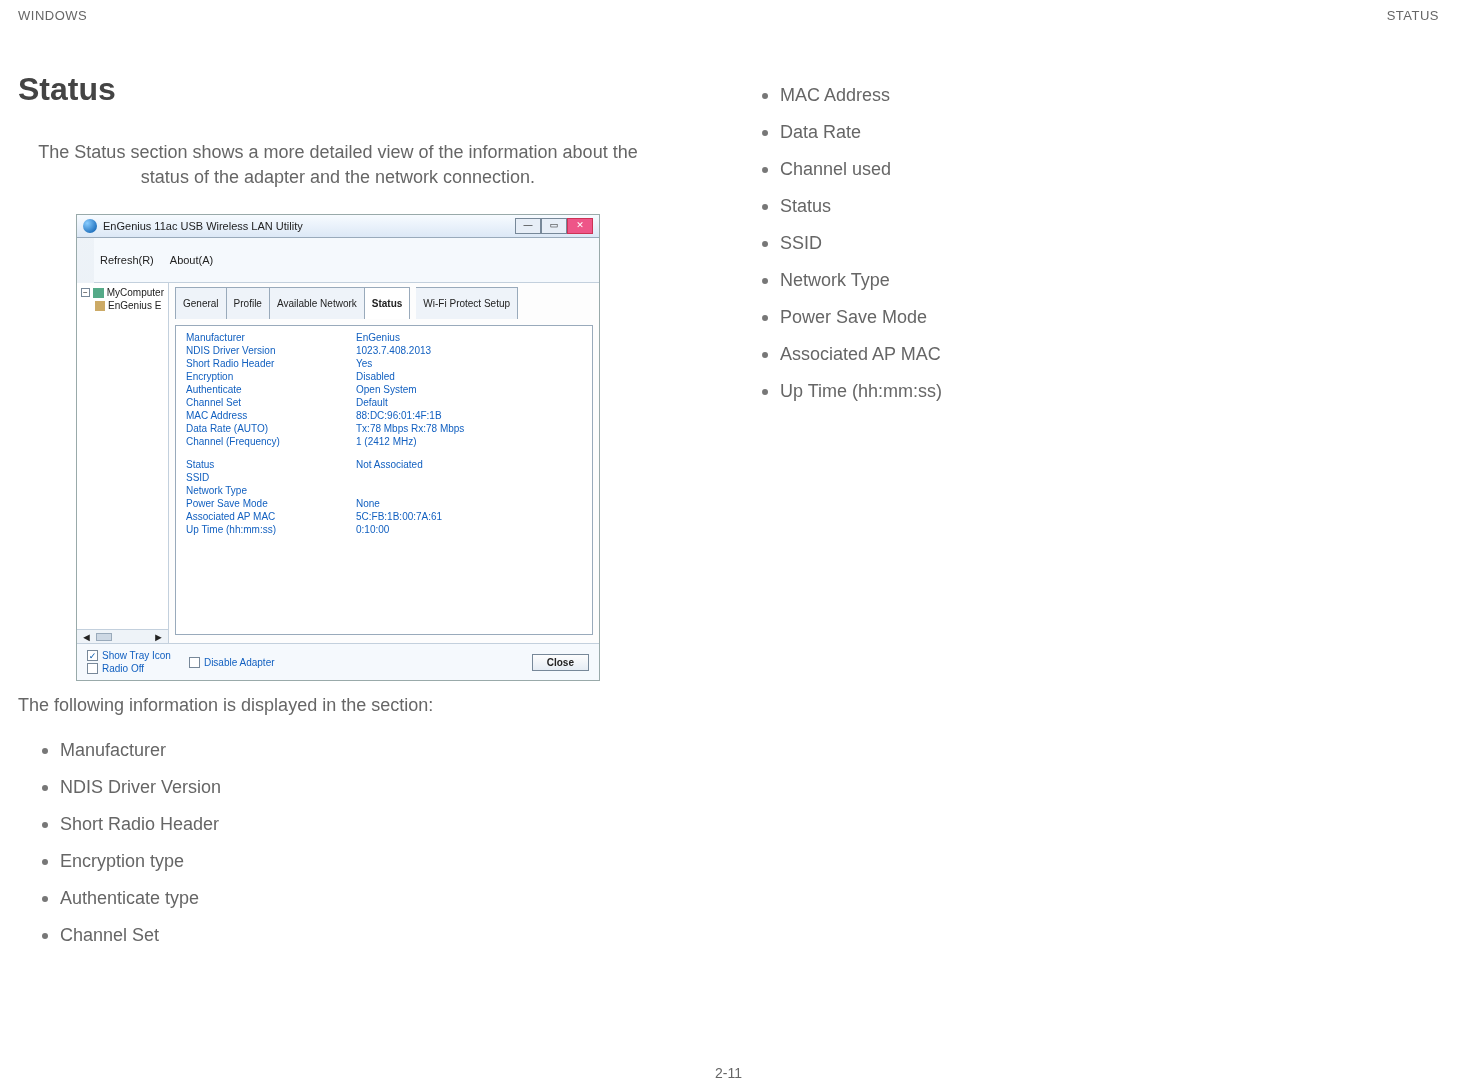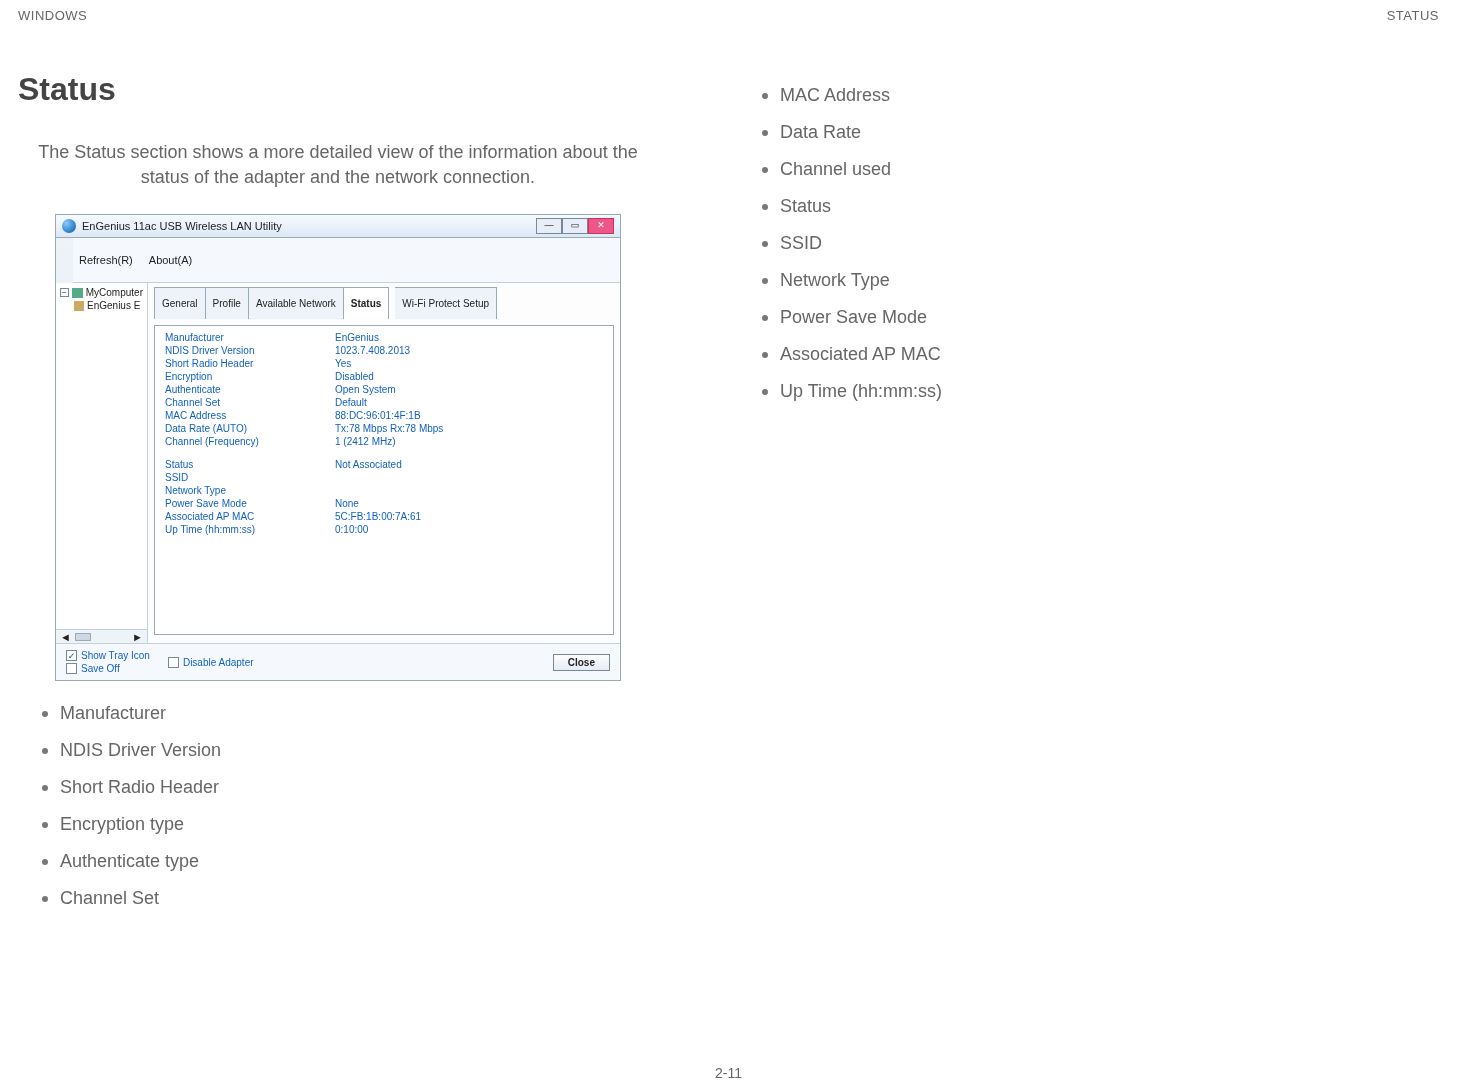--- a/index.html
+++ b/index.html
@@ -39,21 +39,21 @@
     .lead {
       font-size: 18px;
       line-height: 1.4;
       color: #666;
       margin-bottom: 24px;
       text-align: center;
     }
     .screenshot {
       border: 1px solid #9aa;
       background: linear-gradient(#eef3f8,#e2eaf2);
-      width: 566px;
+      width: 524px;
       margin: 0 auto 14px auto;
       font-family: Tahoma, Arial, sans-serif;
       font-size: 11px;
       color: #222;
     }
     .ss-titlebar {
       background: linear-gradient(#f7fbff,#dce8f6);
       border-bottom: 1px solid #9ab;
       padding: 3px 6px;
       display: flex;
@@ -256,31 +256,32 @@
         </div>
       </div>
       <div class="ss-footer">
         <div class="ss-footer-left">
           <label class="ss-check">
               <span class="box">✓</span>
               <span>Show Tray Icon</span>
             </label>
           <label class="ss-check">
               <span class="box"></span>
-              <span>Save Off</span>
+              <span>Radio Off</span>
             </label>
         </div>
         <label class="ss-check">
             <span class="box"></span>
             <span>Disable Adapter</span>
           </label>
         <button class="ss-closebtn">Close</button>
       </div>
     </div>
 
+    <p class="after-text">The following information is displayed in the section:</p>
     <ul class="bullets">
       <li>Manufacturer</li>
       <li>NDIS Driver Version</li>
       <li>Short Radio Header</li>
       <li>Encryption type</li>
       <li>Authenticate type</li>
       <li>Channel Set</li>
     </ul>
   </div>
 

